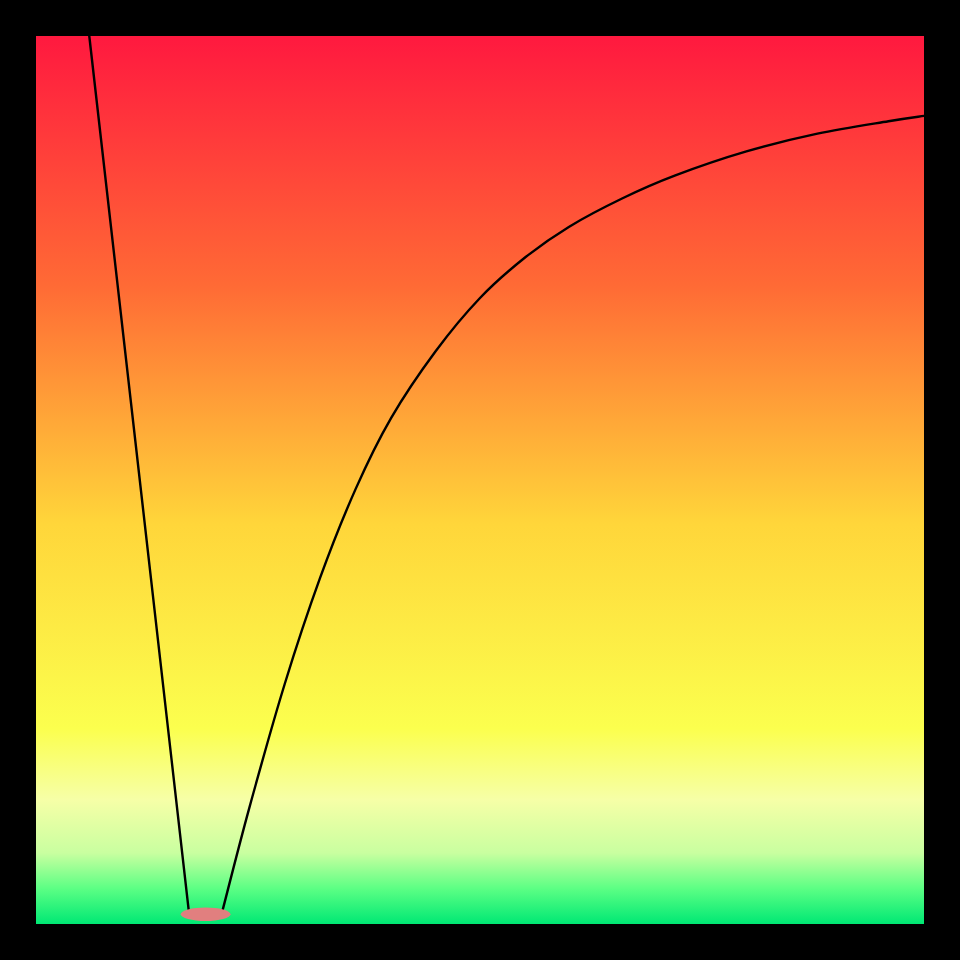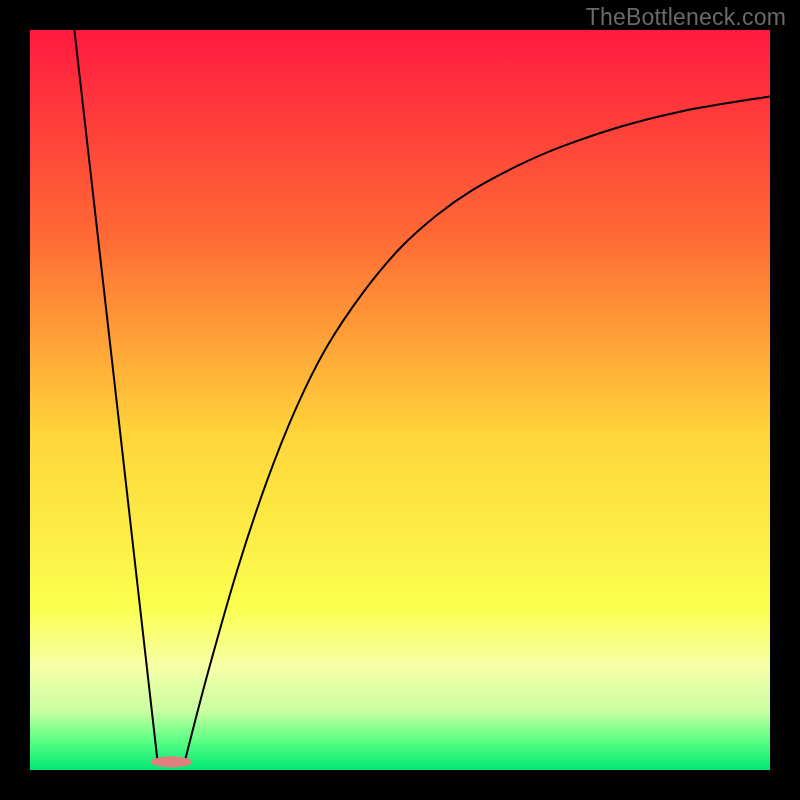--- a/index.html
+++ b/index.html
@@ -28,21 +28,20 @@
     user-select: none;
   }
   svg {
     display: block;
   }
 </style>
 </head>
 <body>
 
 <div class="stage">
-  <div class="watermark">TheBottleneck.com</div>
   <svg id="plot" width="800" height="800" viewBox="0 0 800 800">
       <defs>
         <linearGradient id="bg-grad" x1="0" y1="0" x2="0" y2="1">
           <stop offset="0%" stop-color="#ff193f"></stop>
           <stop offset="28.000000000000004%" stop-color="#ff6a35"></stop>
           <stop offset="55.00000000000001%" stop-color="#ffd63a"></stop>
           <stop offset="78%" stop-color="#fbff4e"></stop>
           <stop offset="86%" stop-color="#f6ffa7"></stop>
           <stop offset="92%" stop-color="#c9ffa0"></stop>
           <stop offset="96%" stop-color="#5cff84"></stop>

